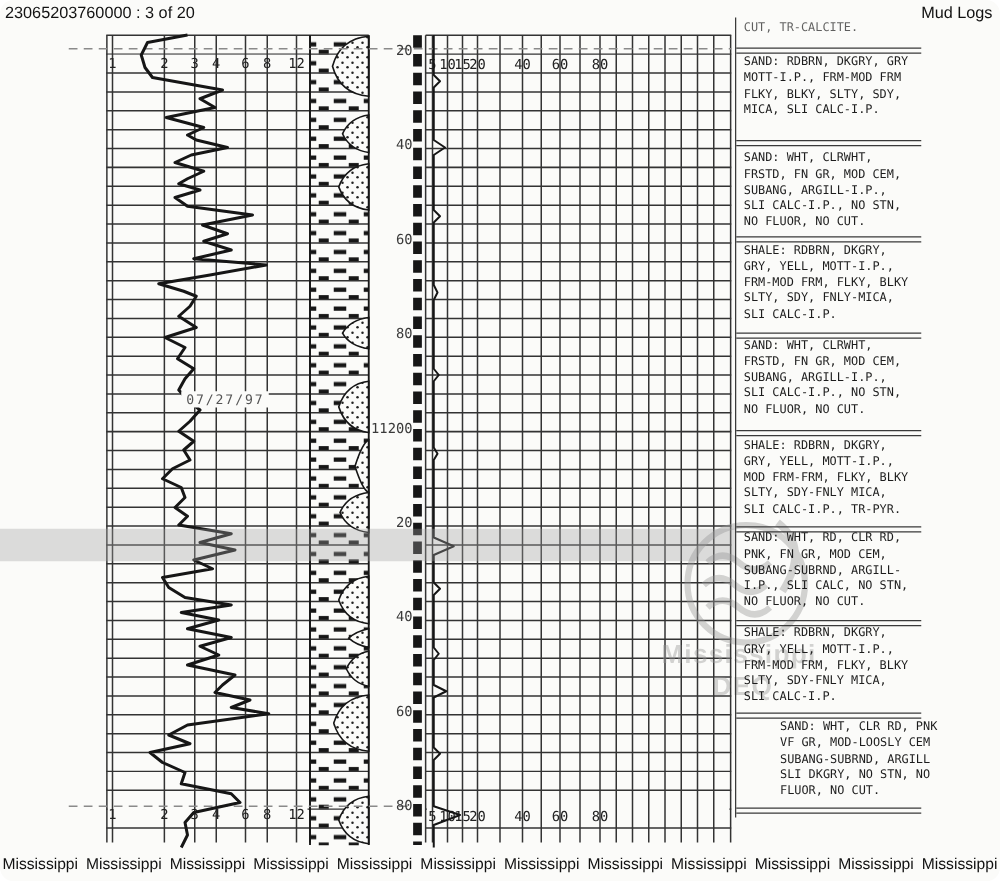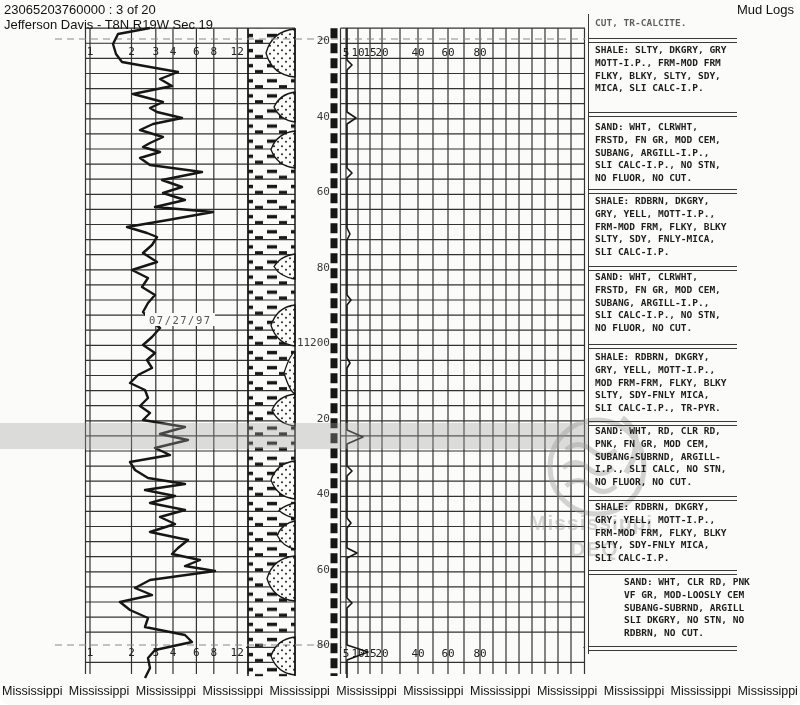--- a/index.html
+++ b/index.html
@@ -6,37 +6,36 @@
   .page{position:relative;width:800px;height:705px;background:#fbfbf9;overflow:hidden;
         font-family:"Liberation Sans",sans-serif;border-radius:11px;}
   .hdr-left{position:absolute;left:4px;top:2px;font-size:13px;color:#121212;line-height:15px;}
   .hdr-right{position:absolute;right:6px;top:2px;text-align:right;font-size:13px;color:#121212;line-height:15px;}
   svg text{font-family:"DejaVu Sans Mono",monospace;}
   .scale-num{font-size:11px;fill:#222;}
   .depth-num{font-size:11px;fill:#3a3a3a;}
   .date-ann{font-size:10.5px;fill:#555;letter-spacing:1.5px;}
   .wm-text{font-family:"Liberation Sans",sans-serif;font-weight:bold;font-size:21px;fill:#9a9a9a;letter-spacing:1px;}
   .desc-block{position:absolute;left:595px;width:146px;font-family:"DejaVu Sans Mono",monospace;
-              font-size:9.5px;color:#1d1d1d;line-height:12.8px;white-space:pre;font-weight:bold;}
+              font-size:9.5px;color:#1d1d1d;line-height:12.8px;white-space:pre;}
   .desc-line{height:12.8px;}
   .desc-sep{position:absolute;left:589px;width:148px;height:3px;
             border-top:1px solid #3a3a3a;border-bottom:1px solid #3a3a3a;}
   .desc-border{position:absolute;left:588px;top:14px;width:1px;height:640px;background:#3a3a3a;}
   .partial{opacity:.7;}
   .footer{position:absolute;top:684px;left:0;width:796px;padding:0 2px;display:flex;
           justify-content:space-between;font-size:12.5px;color:#111;}
 </style>
 </head>
 <body>
 
 <div class="page">
 
   <div class="hdr-left">
     <div>23065203760000 : 3 of 20</div>
-    <div>Jefferson Davis - T8N R19W Sec 19</div>
   </div>
 
   <div class="hdr-right">
     <div>Mud Logs</div>
   </div>
 
   <svg id="log-svg" width="800" height="705" viewBox="0 0 800 705" xmlns="http://www.w3.org/2000/svg">
     <defs>
       <pattern id="shalePat" width="24" height="15.1" patternUnits="userSpaceOnUse">
         <rect width="24" height="15.1" fill="#fbfbf9"></rect>
@@ -248,28 +247,28 @@
       <div class="desc-sep" style="top: 38px;"></div>
       <div class="desc-sep" style="top: 112px;"></div>
       <div class="desc-sep" style="top: 189px;"></div>
       <div class="desc-sep" style="top: 266px;"></div>
       <div class="desc-sep" style="top: 344px;"></div>
       <div class="desc-sep" style="top: 421px;"></div>
       <div class="desc-sep" style="top: 496px;"></div>
       <div class="desc-sep" style="top: 570px;"></div>
       <div class="desc-sep" style="top: 646px;"></div>
       <div class="desc-block partial" style="top: 17px;"><div class="desc-line">CUT, TR-CALCITE.</div></div>
-      <div class="desc-block" style="top: 44px;"><div class="desc-line">SHALE: SLTY, DKGRY, GRY</div><div class="desc-line">MOTT-I.P., FRM-MOD FRM</div><div class="desc-line">FLKY, BLKY, SLTY, SDY,</div><div class="desc-line">MICA, SLI CALC-I.P.</div></div>
+      <div class="desc-block" style="top: 44px;"><div class="desc-line">SAND: RDBRN, DKGRY, GRY</div><div class="desc-line">MOTT-I.P., FRM-MOD FRM</div><div class="desc-line">FLKY, BLKY, SLTY, SDY,</div><div class="desc-line">MICA, SLI CALC-I.P.</div></div>
       <div class="desc-block" style="top: 121px;"><div class="desc-line">SAND: WHT, CLRWHT,</div><div class="desc-line">FRSTD, FN GR, MOD CEM,</div><div class="desc-line">SUBANG, ARGILL-I.P.,</div><div class="desc-line">SLI CALC-I.P., NO STN,</div><div class="desc-line">NO FLUOR, NO CUT.</div></div>
       <div class="desc-block" style="top: 195px;"><div class="desc-line">SHALE: RDBRN, DKGRY,</div><div class="desc-line">GRY, YELL, MOTT-I.P.,</div><div class="desc-line">FRM-MOD FRM, FLKY, BLKY</div><div class="desc-line">SLTY, SDY, FNLY-MICA,</div><div class="desc-line">SLI CALC-I.P.</div></div>
       <div class="desc-block" style="top: 271px;"><div class="desc-line">SAND: WHT, CLRWHT,</div><div class="desc-line">FRSTD, FN GR, MOD CEM,</div><div class="desc-line">SUBANG, ARGILL-I.P.,</div><div class="desc-line">SLI CALC-I.P., NO STN,</div><div class="desc-line">NO FLUOR, NO CUT.</div></div>
       <div class="desc-block" style="top: 351px;"><div class="desc-line">SHALE: RDBRN, DKGRY,</div><div class="desc-line">GRY, YELL, MOTT-I.P.,</div><div class="desc-line">MOD FRM-FRM, FLKY, BLKY</div><div class="desc-line">SLTY, SDY-FNLY MICA,</div><div class="desc-line">SLI CALC-I.P., TR-PYR.</div></div>
       <div class="desc-block" style="top: 425px;"><div class="desc-line">SAND: WHT, RD, CLR RD,</div><div class="desc-line">PNK, FN GR, MOD CEM,</div><div class="desc-line">SUBANG-SUBRND, ARGILL-</div><div class="desc-line">I.P., SLI CALC, NO STN,</div><div class="desc-line">NO FLUOR, NO CUT.</div></div>
       <div class="desc-block" style="top: 501px;"><div class="desc-line">SHALE: RDBRN, DKGRY,</div><div class="desc-line">GRY, YELL, MOTT-I.P.,</div><div class="desc-line">FRM-MOD FRM, FLKY, BLKY</div><div class="desc-line">SLTY, SDY-FNLY MICA,</div><div class="desc-line">SLI CALC-I.P.</div></div>
-      <div class="desc-block" style="top: 576px; margin-left: 29px;"><div class="desc-line">SAND: WHT, CLR RD, PNK</div><div class="desc-line">VF GR, MOD-LOOSLY CEM</div><div class="desc-line">SUBANG-SUBRND, ARGILL</div><div class="desc-line">SLI DKGRY, NO STN, NO</div><div class="desc-line">RDBRN, NO CUT.</div></div>
+      <div class="desc-block" style="top: 576px; margin-left: 29px;"><div class="desc-line">SAND: WHT, CLR RD, PNK</div><div class="desc-line">VF GR, MOD-LOOSLY CEM</div><div class="desc-line">SUBANG-SUBRND, ARGILL</div><div class="desc-line">SLI DKGRY, NO STN, NO</div><div class="desc-line">FLUOR, NO CUT.</div></div>
     </div>
 
   <div class="footer" id="footer-row">
       <span>Mississippi</span>
       <span>Mississippi</span>
       <span>Mississippi</span>
       <span>Mississippi</span>
       <span>Mississippi</span>
       <span>Mississippi</span>
       <span>Mississippi</span>

